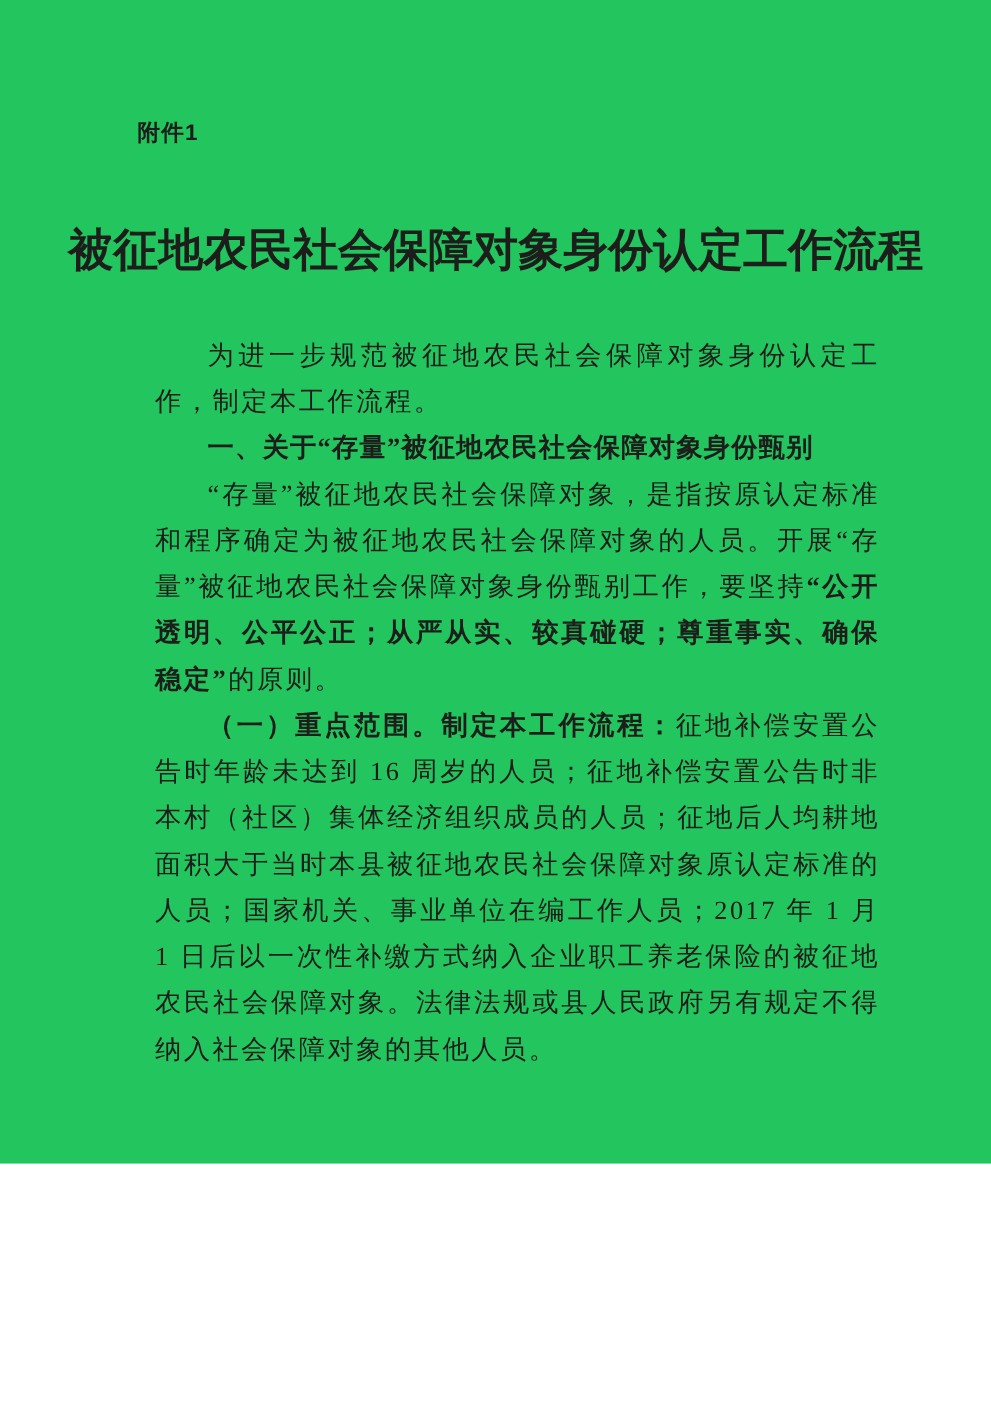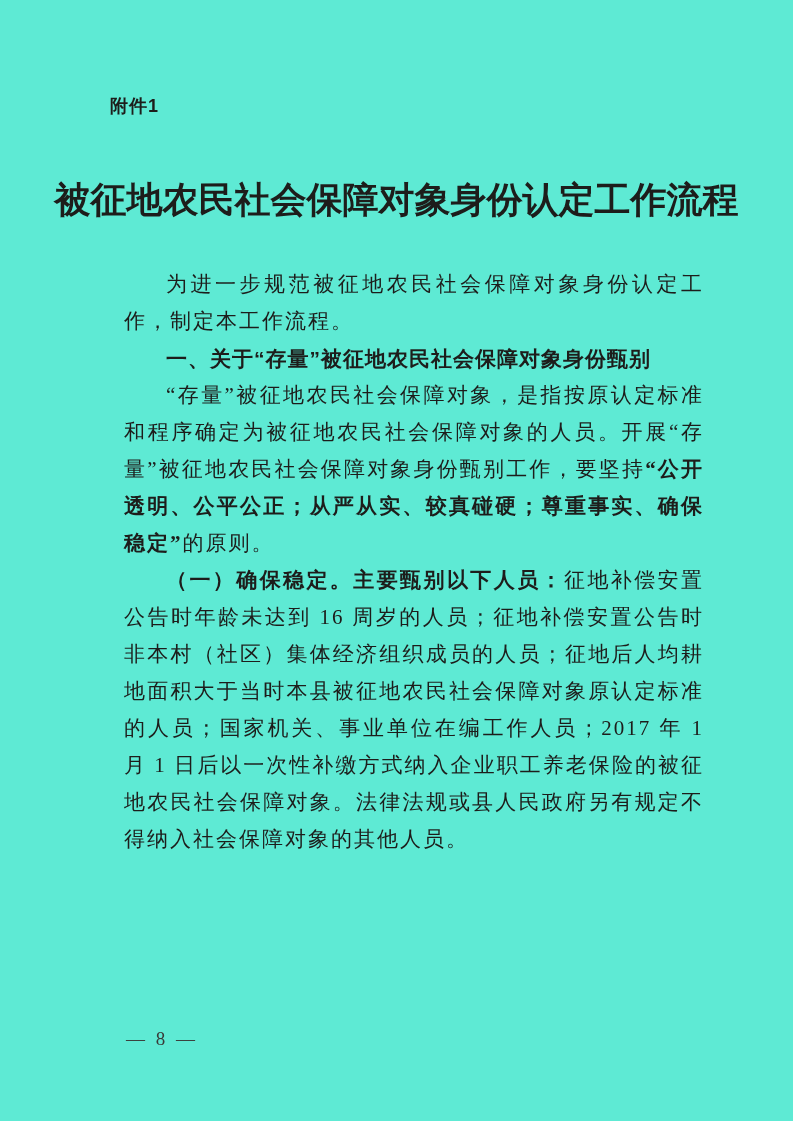--- a/index.html
+++ b/index.html
@@ -3,22 +3,22 @@
 <meta charset="utf-8">
 <style>
   html, body {
     margin: 0;
     padding: 0;
     background: #ffffff;
   }
   .page {
     position: relative;
     width: 793px;
-    height: 1121px;
-    background: #5eead4;
+    height: 931px;
+    background: #22c55e;
     color: #1d1d1b;
     font-family: "Liberation Serif", "DejaVu Serif", serif;
     overflow: hidden;
   }
   .attachment-label {
     position: absolute;
     left: 110px;
     top: 94px;
     font-family: "Liberation Sans", "DejaVu Sans", sans-serif;
     font-weight: bold;
@@ -45,21 +45,21 @@
     font-size: 21px;
     line-height: 37px;
     letter-spacing: 2px;
     text-align: justify;
   }
   .doc-body p {
     margin: 0;
     text-indent: 2em;
   }
   .doc-body p.heading {
-    font-family: Liberation Sans, sans-serif;
+    font-family: Liberation Serif, serif;
     font-weight: bold;
     letter-spacing: 1px;
   }
   .seg.bold {
     font-weight: bold;
   }
   .page-footer {
     position: absolute;
     left: 126px;
     top: 1028px;
@@ -73,17 +73,17 @@
 
 <div class="page">
   <div class="attachment-label">附件1</div>
 
   <h1 class="doc-title">被征地农民社会保障对象身份认定工作流程</h1>
 
   <div class="doc-body" id="doc-body">
       <p><span class="seg">为进一步规范被征地农民社会保障对象身份认定工作，制定本工作流程。</span></p>
       <p class="heading"><span class="seg bold">一、关于“存量”被征地农民社会保障对象身份甄别</span></p>
       <p><span class="seg">“存量”被征地农民社会保障对象，是指按原认定标准和程序确定为被征地农民社会保障对象的人员。开展“存量”被征地农民社会保障对象身份甄别工作，要坚持</span><span class="seg bold">“公开透明、公平公正；从严从实、较真碰硬；尊重事实、确保稳定”</span><span class="seg">的原则。</span></p>
-      <p><span class="seg bold">（一）确保稳定。主要甄别以下人员：</span><span class="seg">征地补偿安置公告时年龄未达到 16 周岁的人员；征地补偿安置公告时非本村（社区）集体经济组织成员的人员；征地后人均耕地面积大于当时本县被征地农民社会保障对象原认定标准的人员；国家机关、事业单位在编工作人员；2017 年 1 月 1 日后以一次性补缴方式纳入企业职工养老保险的被征地农民社会保障对象。法律法规或县人民政府另有规定不得纳入社会保障对象的其他人员。</span></p>
+      <p><span class="seg bold">（一）重点范围。制定本工作流程：</span><span class="seg">征地补偿安置公告时年龄未达到 16 周岁的人员；征地补偿安置公告时非本村（社区）集体经济组织成员的人员；征地后人均耕地面积大于当时本县被征地农民社会保障对象原认定标准的人员；国家机关、事业单位在编工作人员；2017 年 1 月 1 日后以一次性补缴方式纳入企业职工养老保险的被征地农民社会保障对象。法律法规或县人民政府另有规定不得纳入社会保障对象的其他人员。</span></p>
     </div>
 
   <div class="page-footer">— 8 —</div>
 </div>
 
 </body></html>

